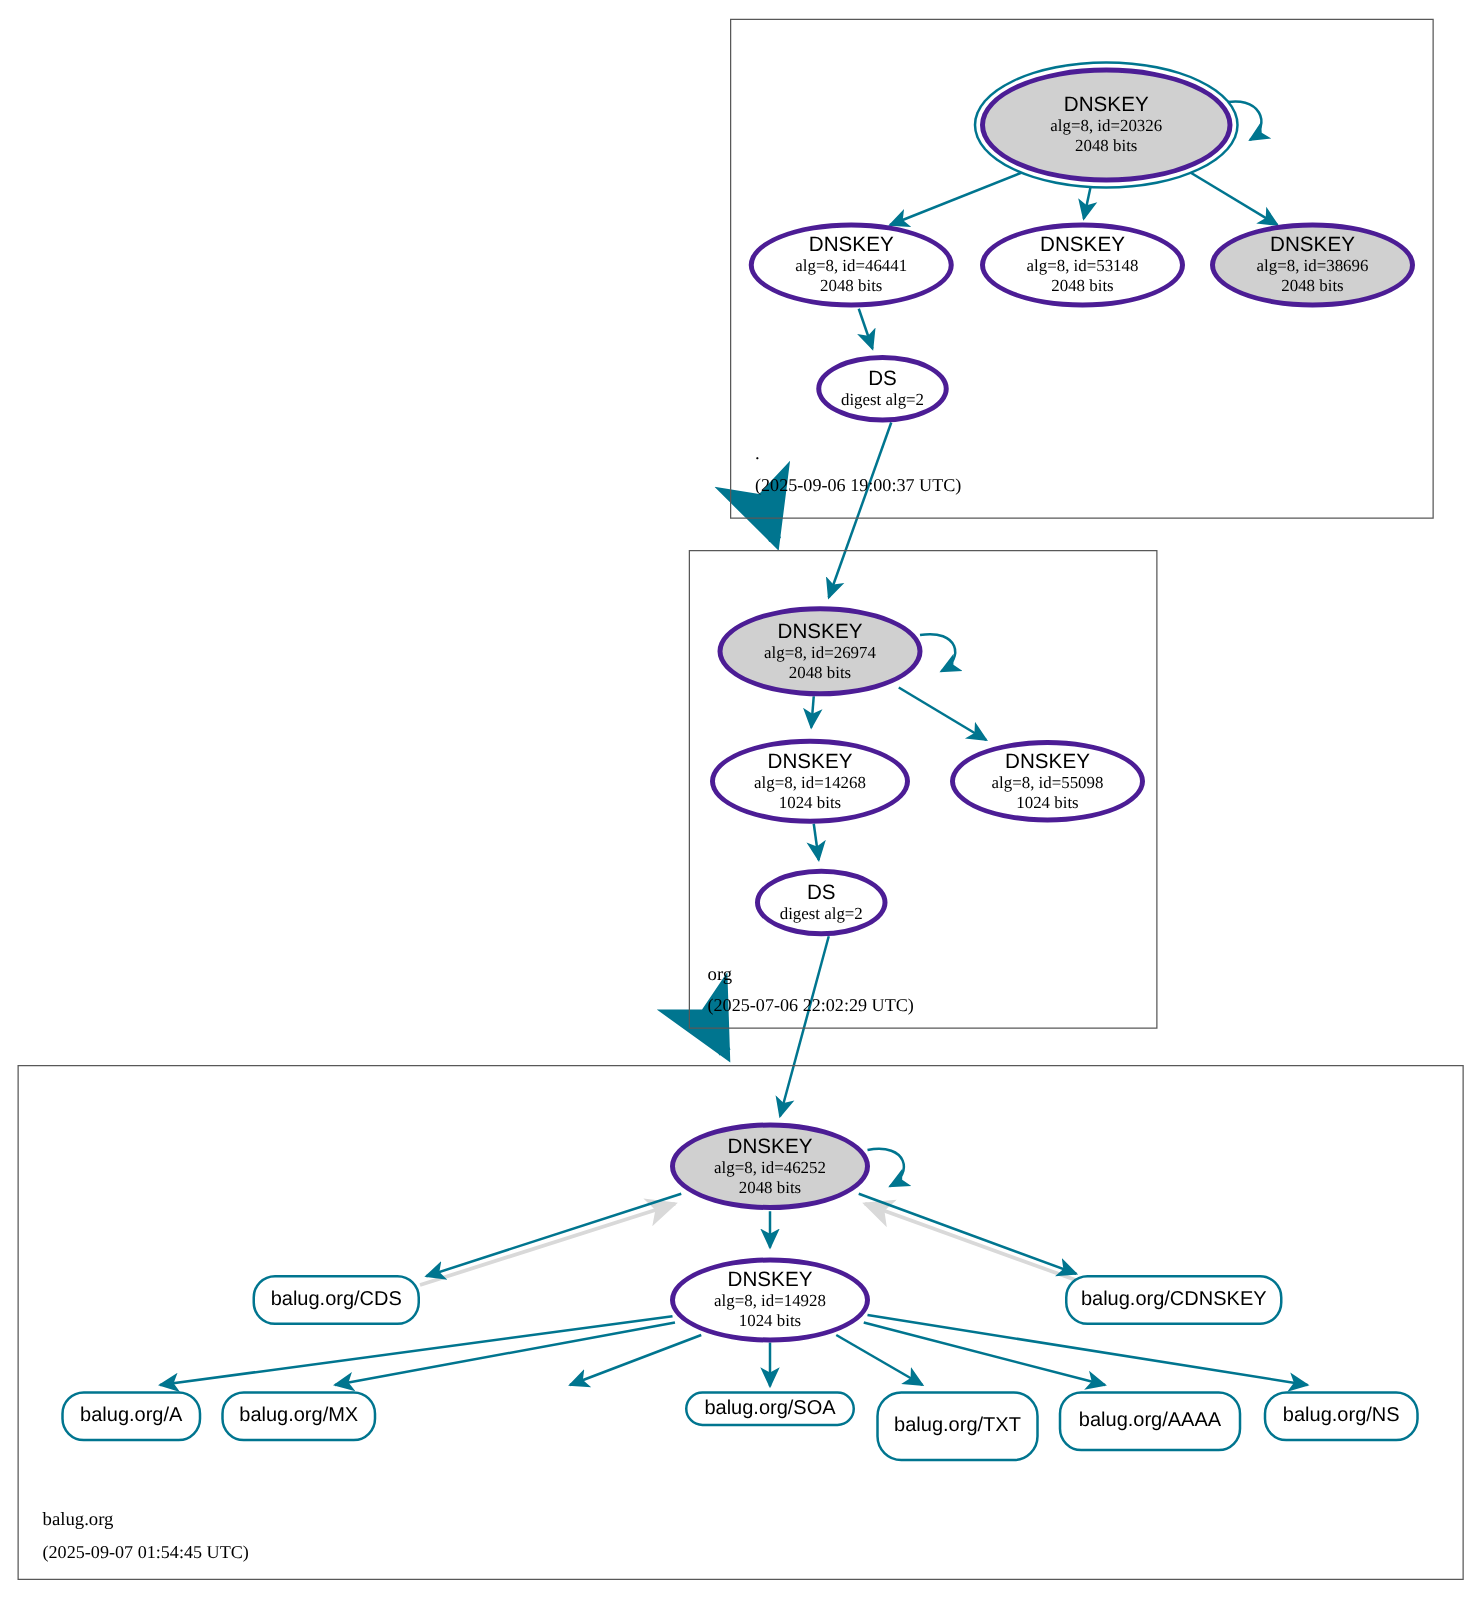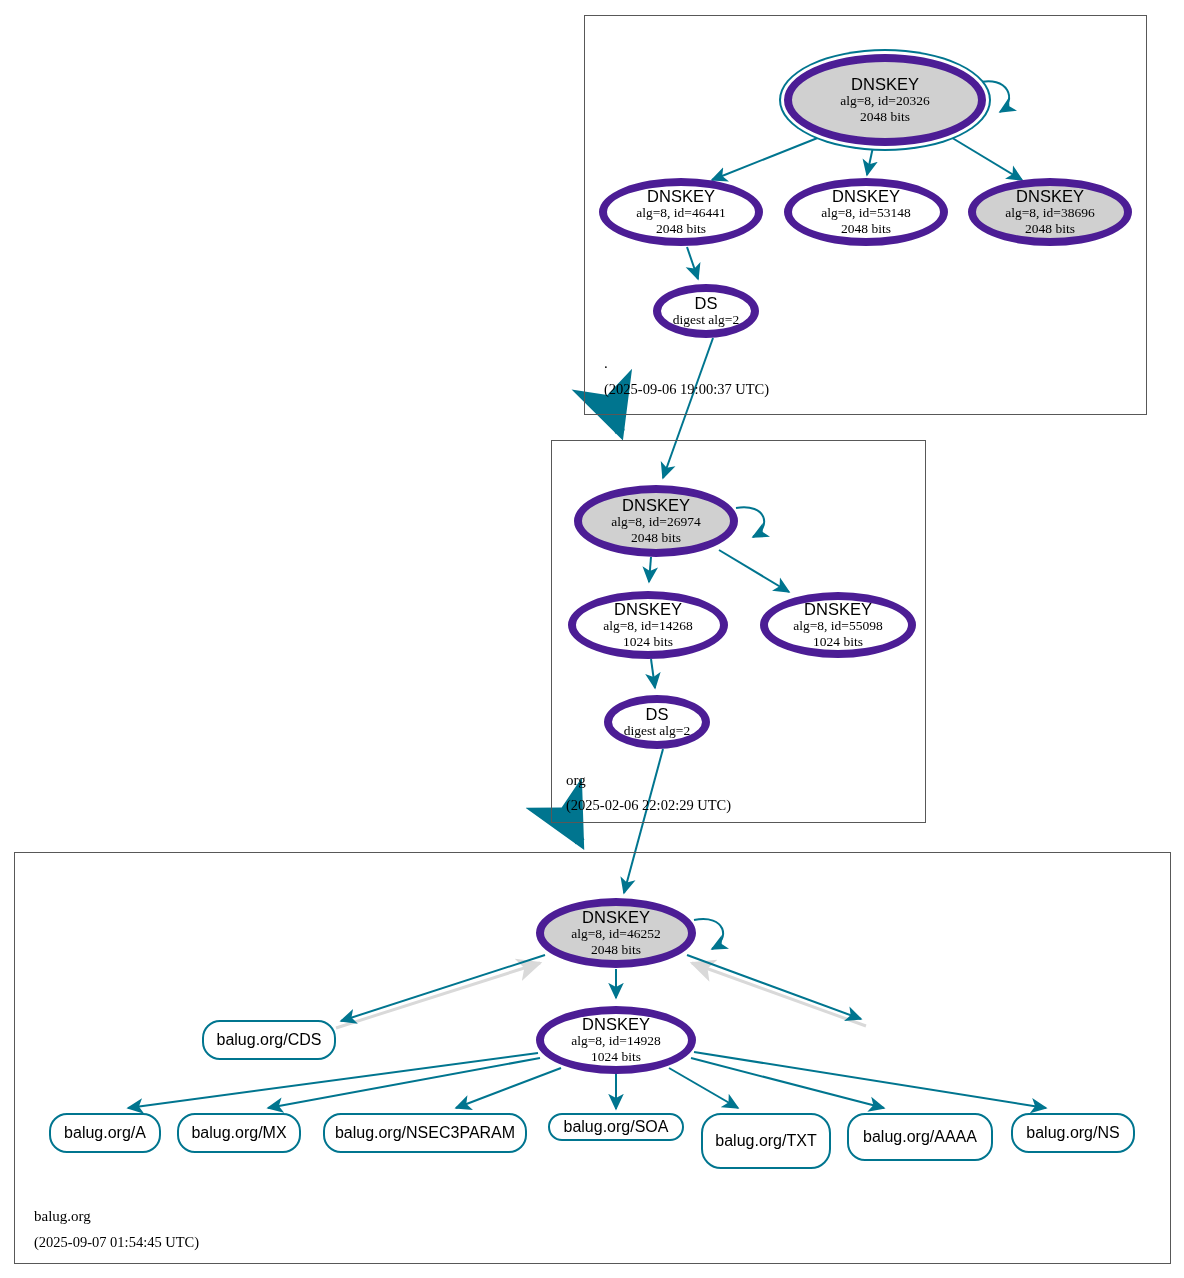--- a/index.html
+++ b/index.html
@@ -43,21 +43,21 @@
     position: absolute;
     box-sizing: border-box;
     display: flex;
     flex-direction: column;
     align-items: center;
     justify-content: center;
     text-align: center;
     color: #000000;
   }
   .ellipse {
-    border: 8px solid #4c1d95;
+    border: 4px solid #4c1d95;
     border-radius: 50%;
     background: #ffffff;
   }
   .ellipse.secure { background: #d0d0d0; }
   .ellipse.anchor {
     box-shadow: 0 0 0 3px #ffffff, 0 0 0 5px #00758f;
   }
   .rrset {
     border: 2px solid #00758f;
     border-radius: 18px;
@@ -191,21 +191,21 @@
       <line x1="694" y1="1052" x2="1046" y2="1108" stroke="#00758f" stroke-width="2" marker-end="url(#ah-teal)"></line>
     </g>
   </svg>
 
   <div class="zone-box" style="left:584px; top:15px; width:563px; height:400px;"></div>
   <div class="zone-label zone-name" style="left:604px; top:355px;">.</div>
   <div class="zone-label zone-time" style="left:604px; top:381px;">(2025-09-06 19:00:37 UTC)</div>
 
   <div class="zone-box" style="left:551px; top:440px; width:375px; height:383px;"></div>
   <div class="zone-label zone-name" style="left:566px; top:772px;">org</div>
-  <div class="zone-label zone-time" style="left:566px; top:797px;">(2025-02-06 22:02:29 UTC)</div>
+  <div class="zone-label zone-time" style="left:566px; top:797px;">(2025-07-06 22:02:29 UTC)</div>
 
   <div class="zone-box" style="left:14px; top:852px; width:1157px; height:412px;"></div>
   <div class="zone-label zone-name" style="left:34px; top:1208px;font-family:Liberation Serif, serif;">balug.org</div>
   <div class="zone-label zone-time" style="left:34px; top:1234px;">(2025-09-07 01:54:45 UTC)</div>
 
   <div class="node ellipse secure anchor" style="left:784px; top:54px; width:202px; height:92px;">
     <div class="n-title">DNSKEY</div>
     <div class="n-sub">alg=8, id=20326</div>
     <div class="n-sub">2048 bits</div>
   </div>
@@ -265,32 +265,32 @@
   <div class="node ellipse" style="left:536px; top:1006px; width:160px; height:68px;">
     <div class="n-title">DNSKEY</div>
     <div class="n-sub">alg=8, id=14928</div>
     <div class="n-sub">1024 bits</div>
   </div>
 
   <div class="node rrset" style="left:202px; top:1020px; width:134px; height:40px;">
     <div class="rr-label">balug.org/CDS</div>
   </div>
 
+  <div class="node rrset" style="left:852px; top:1020px; width:174px; height:40px;">
+    <div class="rr-label">balug.org/CDNSKEY</div>
+  </div>
 
   <div class="node rrset" style="left:49px; top:1113px; width:112px; height:40px;">
     <div class="rr-label">balug.org/A</div>
   </div>
 
   <div class="node rrset" style="left:177px; top:1113px; width:124px; height:40px;">
     <div class="rr-label">balug.org/MX</div>
   </div>
 
-  <div class="node rrset" style="left:323px; top:1113px; width:204px; height:40px;">
-    <div class="rr-label">balug.org/NSEC3PARAM</div>
-  </div>
 
   <div class="node rrset" style="left:548px; top:1113px; width:136px; height:28px;">
     <div class="rr-label">balug.org/SOA</div>
   </div>
 
   <div class="node rrset" style="left:701px; top:1113px; width:130px; height:56px;border-radius:20px;">
     <div class="rr-label">balug.org/TXT</div>
   </div>
 
   <div class="node rrset" style="left:847px; top:1113px; width:146px; height:48px;">

